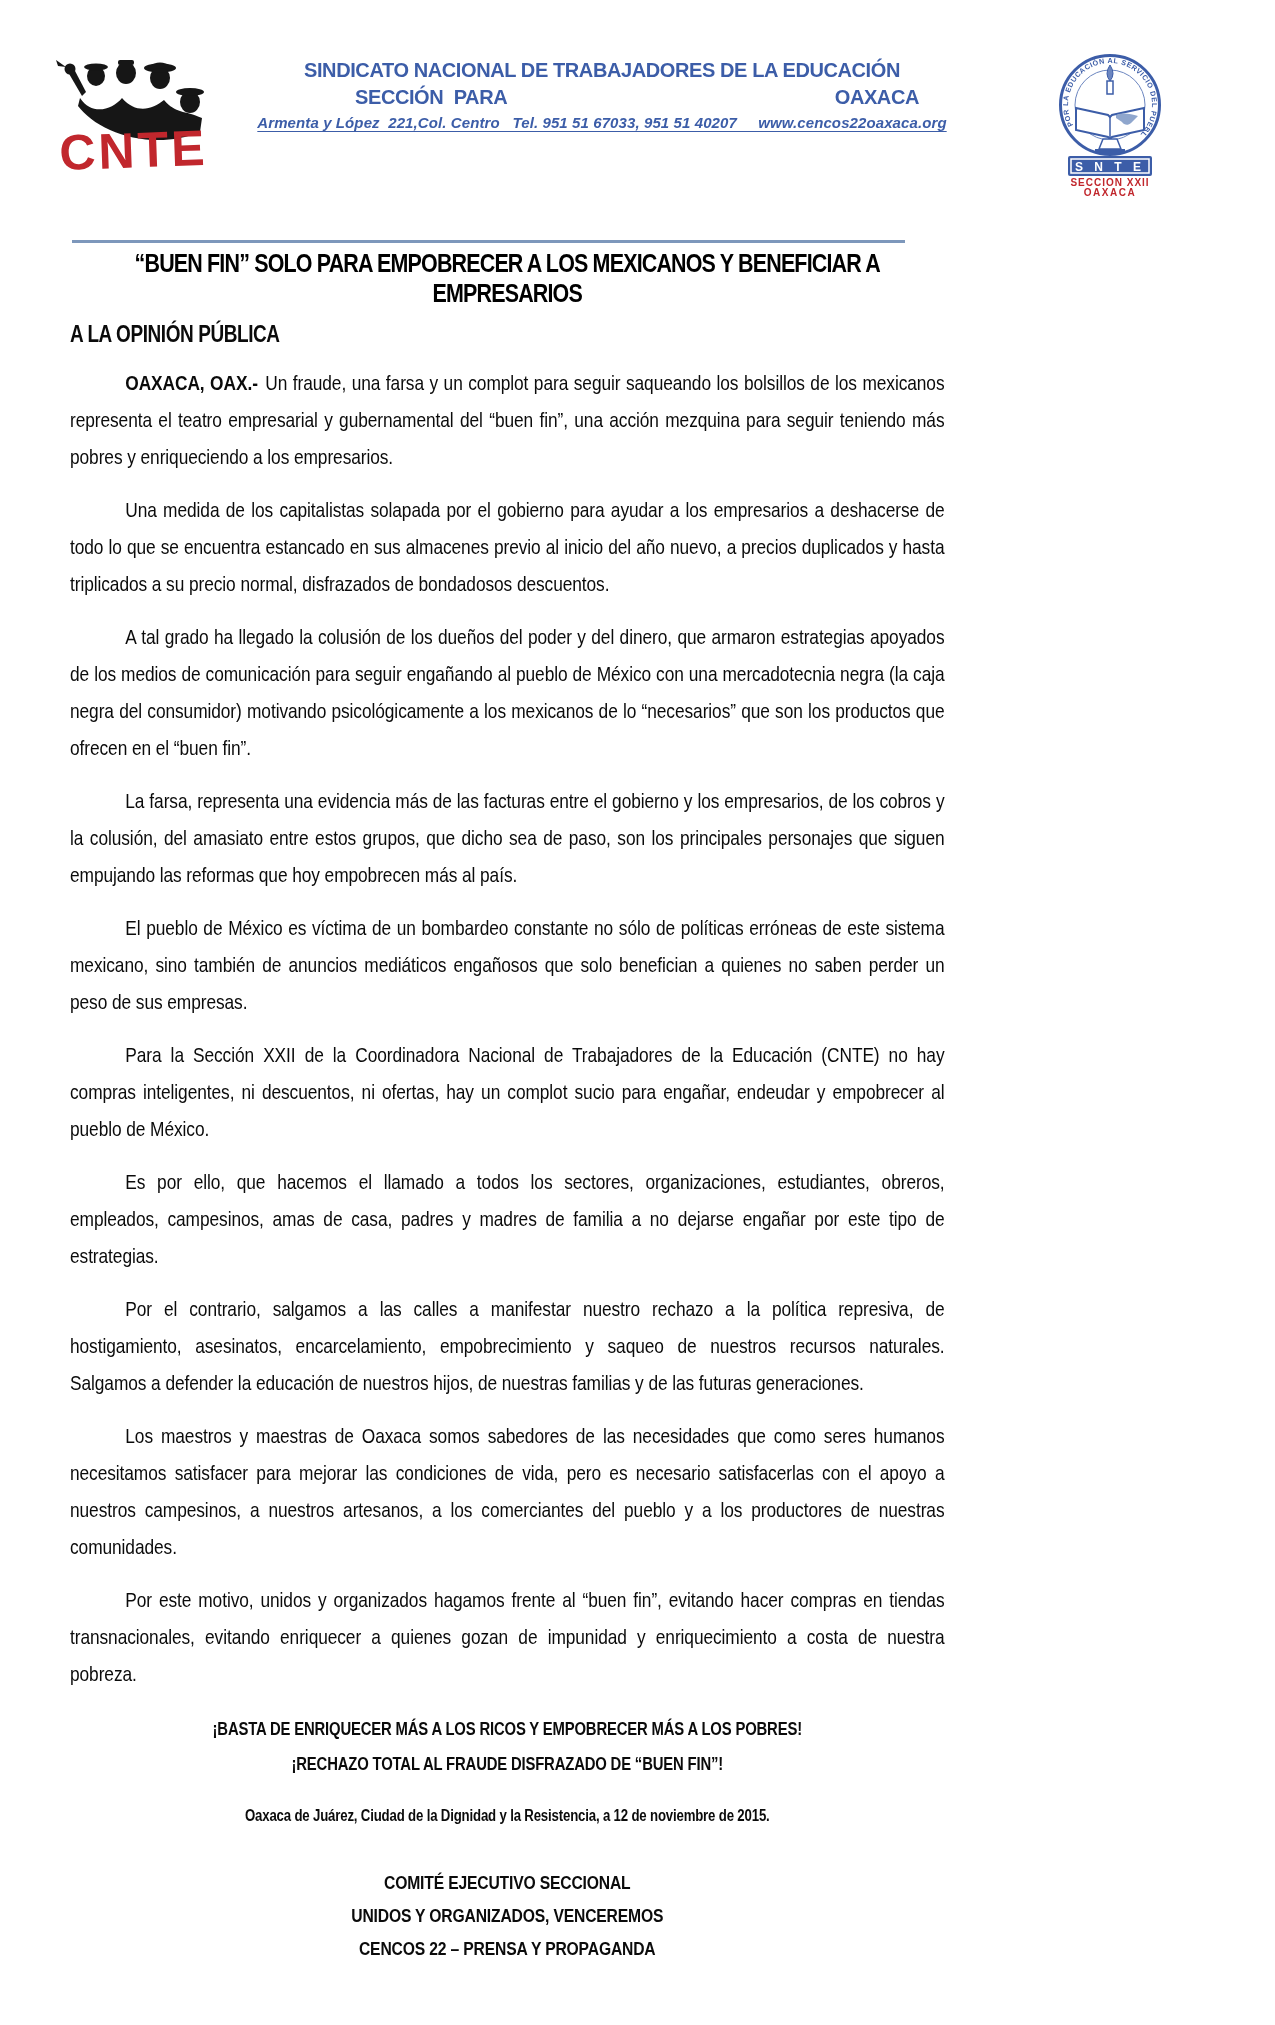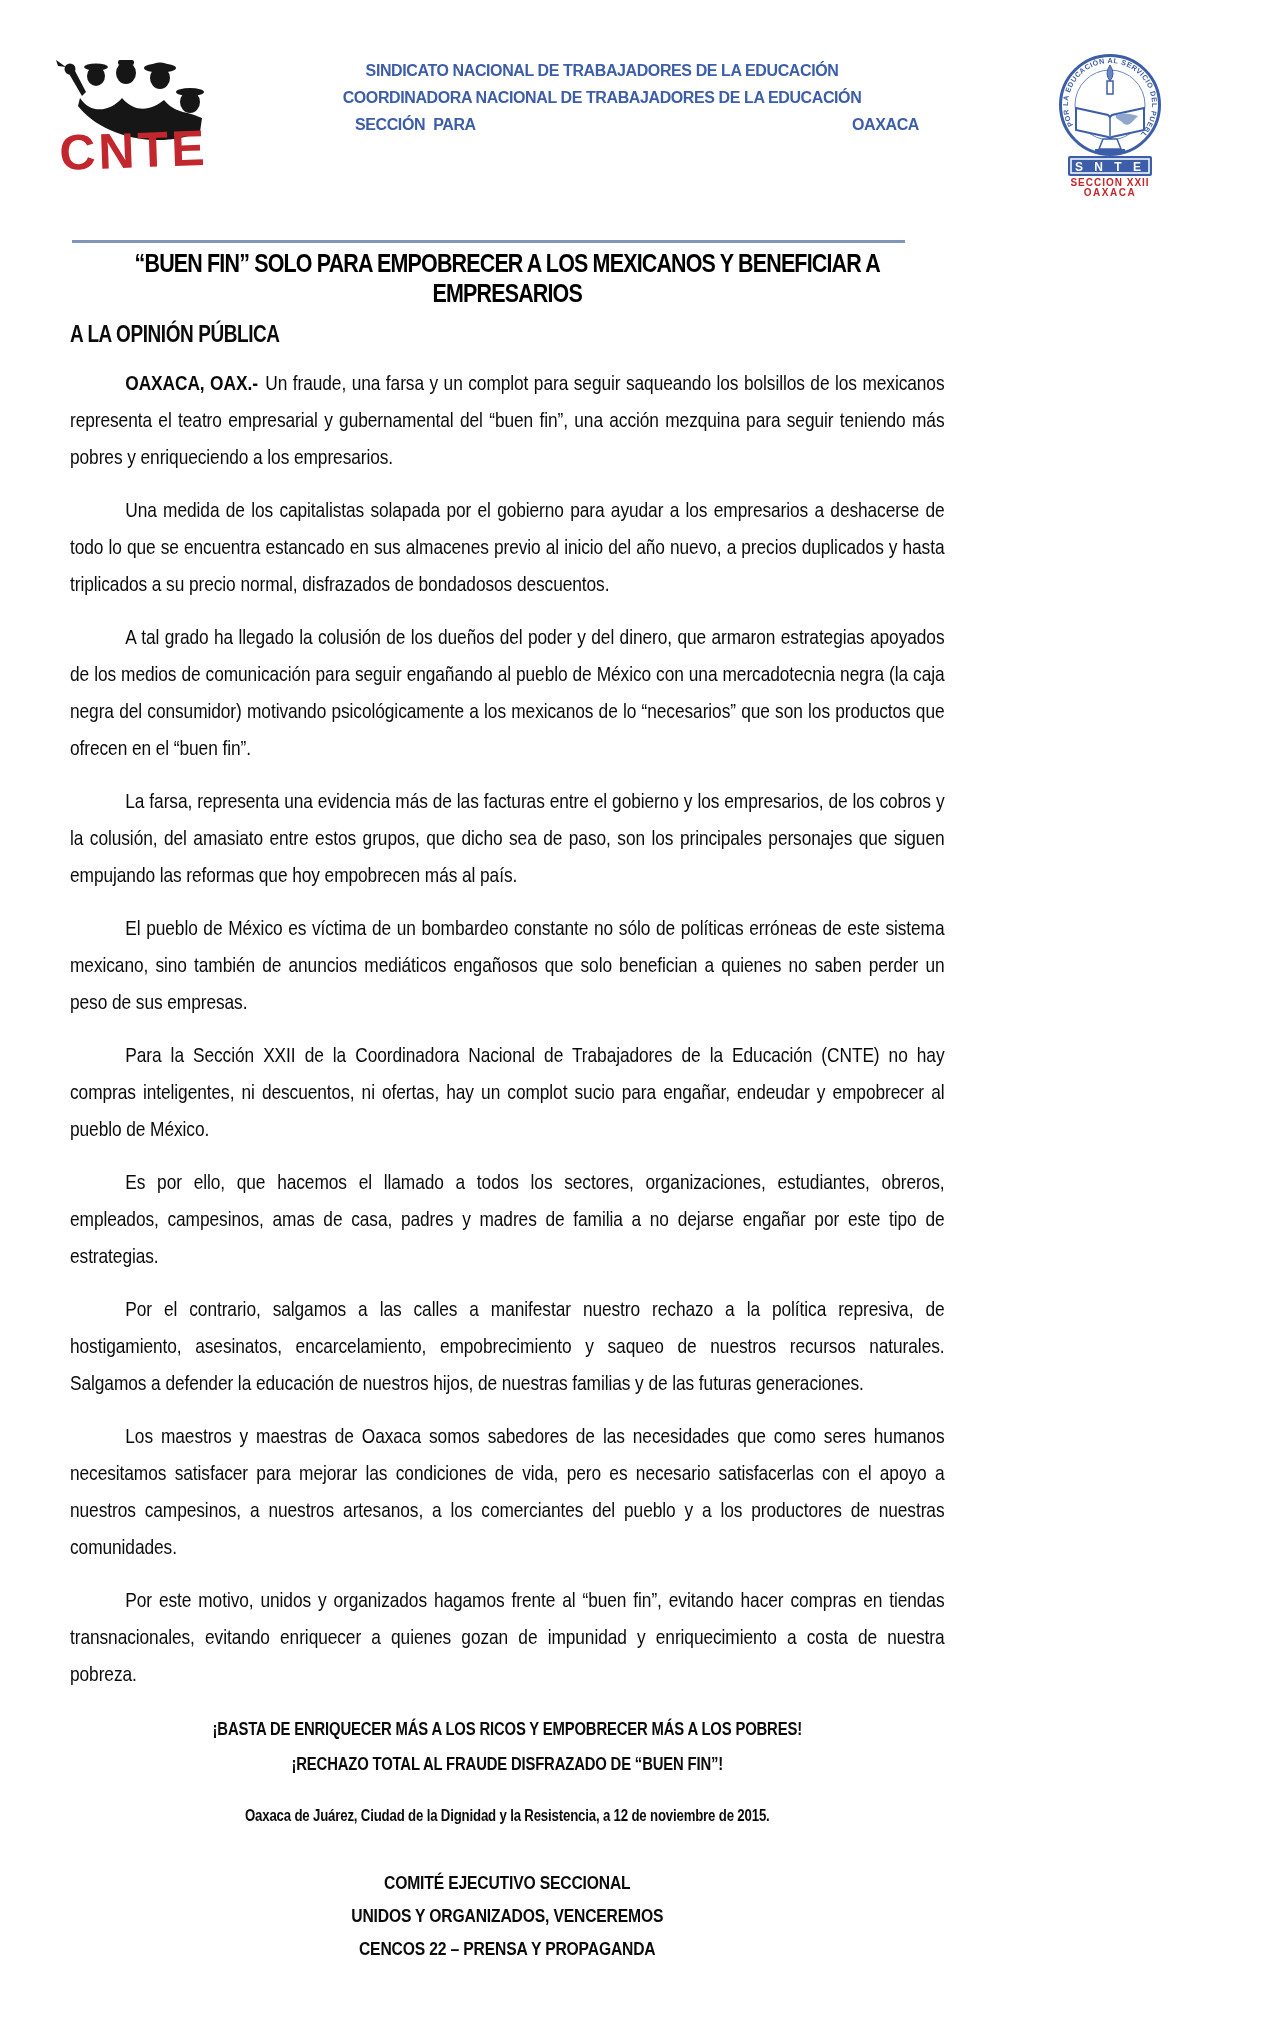--- a/index.html
+++ b/index.html
@@ -11,21 +11,21 @@
     overflow:hidden;
     margin:0 auto;
   }
   
   .cnte-logo{position:absolute;left:52px;top:58px;}
   .snte-logo{position:absolute;left:1040px;top:52px;}
   .letterhead{
     position:absolute;left:240px;top:57px;width:724px;
     color:#3c5da8;text-align:center;
   }
-  .lh-line{font-weight:bold;font-size:16px;line-height:27px;letter-spacing:-0.4px;white-space:pre;}
+  .lh-line{font-weight:bold;font-size:20px;line-height:27px;letter-spacing:-0.4px;white-space:pre;}
   .lh-line3{display:flex;justify-content:space-between;padding:0 45px 0 115px;}
   .lh-address{
     margin-top:3px;font-size:15px;font-weight:bold;font-style:italic;
     text-decoration:underline;text-underline-offset:3px;white-space:pre;letter-spacing:0.1px;
   }
   .rule{position:absolute;left:72px;top:240px;width:833px;height:3px;background:#7d97bb;}
   
   .content{
     position:absolute;left:70px;top:246px;width:1060px;
     transform:scaleX(0.825);transform-origin:0 0;
@@ -82,25 +82,25 @@
         <ellipse cx="138" cy="34" rx="14" ry="4"></ellipse>
 
         <path d="M28,40 C40,58 60,52 70,40 C84,56 100,52 112,42 C124,56 132,52 150,60
                  L148,74 C120,86 84,84 58,72 C44,66 32,56 26,48 Z"></path>
       </g>
       <text x="8" y="112" font-family="Liberation Sans, sans-serif" font-size="50" font-weight="bold" fill="#c1272d" letter-spacing="3" transform="rotate(-2 8 112)">CNTE</text>
     </svg>
 
     <div class="letterhead">
       <div class="lh-line">SINDICATO NACIONAL DE TRABAJADORES DE LA EDUCACIÓN</div>
-      <div class="lh-line">COORDINADORA NACIONAL DE TRABAJADORES DE LA EDUCACIÓN</div>
       <div class="lh-line lh-line3">
         <span>SECCIÓN  PARA</span>
         <span>OAXACA</span>
       </div>
+      <div class="lh-address">Armenta y López  221,Col. Centro   Tel. 951 51 67033, 951 51 40207     www.cencos22oaxaca.org</div>
     </div>
 
     <svg class="snte-logo" width="140" height="146" viewBox="0 0 140 146" aria-hidden="true">
       <defs>
         <path id="ringPath" d="M 40.3,82.7 A 42 42 0 1 1 99.7,82.7" fill="none"></path>
       </defs>
       <circle cx="70" cy="53" r="49.5" fill="#ffffff" stroke="#3c5da8" stroke-width="3"></circle>
       <circle cx="70" cy="53" r="35" fill="none" stroke="#6c86c0" stroke-width="1"></circle>
       <text font-family="Liberation Sans, sans-serif" font-size="7.2" font-weight="bold" fill="#3c5da8" letter-spacing="0.6">
         <textPath href="#ringPath" startOffset="6%">POR LA EDUCACIÓN AL SERVICIO DEL PUEBLO</textPath>

